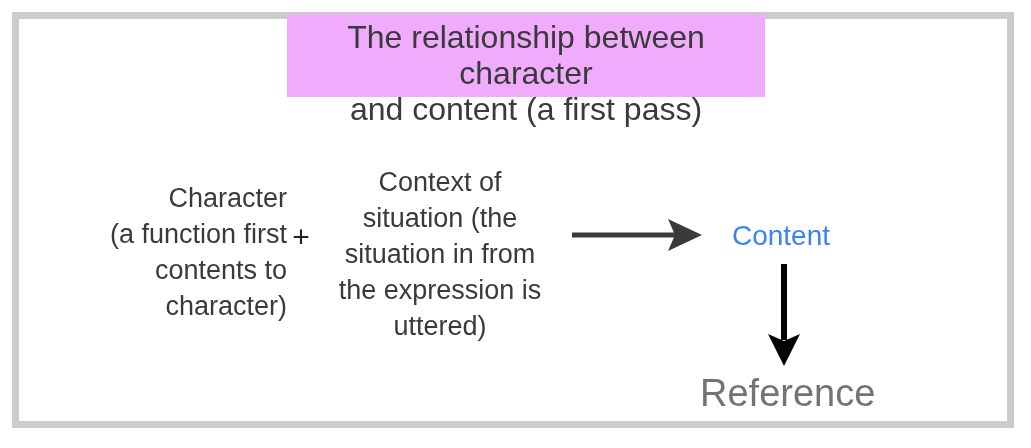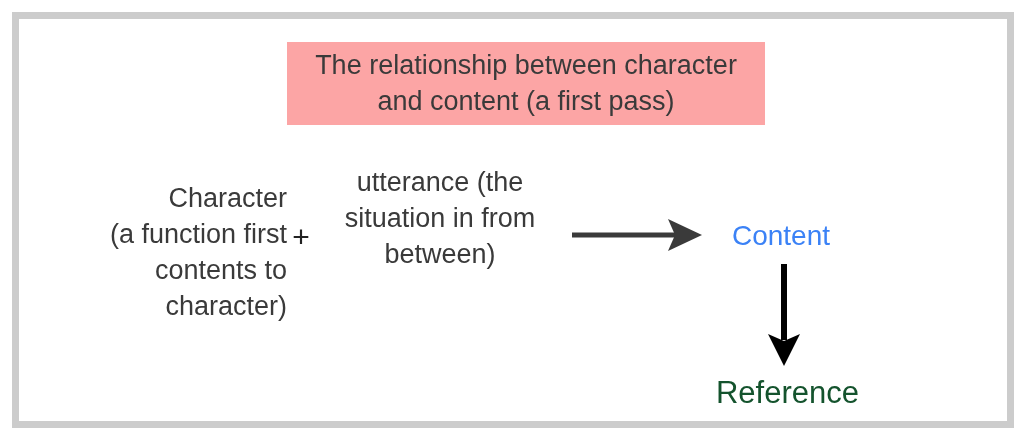--- a/index.html
+++ b/index.html
@@ -21,27 +21,27 @@
     top: 12px;
     width: 1002px;
     height: 416px;
     border: 7px solid #cccccc;
     box-sizing: border-box;
     background: #ffffff;
   }
   #title-box {
     position: absolute;
     left: 287px;
-    top: 42px;
+    top: 14px;
     width: 478px;
     height: 83px;
     box-sizing: border-box;
-    background: #fca5a5;
+    background: #f0abfc;
     color: #3a3a3a;
-    font-size: 27px;
+    font-size: 32px;
     line-height: 36px;
     text-align: center;
     padding-top: 5px;
   }
   .text-block {
     position: absolute;
     text-align: center;
     color: #3a3a3a;
     font-size: 27px;
     line-height: 36px;
@@ -68,22 +68,22 @@
     color: #3b82f6;
     font-size: 28px;
     line-height: 34px;
   }
   #reference-label {
     position: absolute;
     left: 700px;
     top: 376px;
     width: 175px;
     text-align: center;
-    color: #14532d;
-    font-size: 31px;
+    color: #737373;
+    font-size: 38px;
     line-height: 34px;
   }
   #arrow-layer {
     position: absolute;
     left: 0;
     top: 0;
     width: 1031px;
     height: 448px;
     pointer-events: none;
   }
@@ -102,23 +102,25 @@
   <div id="character-block" class="text-block">
     <div>Character</div>
     <div>(a function first</div>
     <div>contents to</div>
     <div>character)</div>
   </div>
 
   <div id="plus-sign">+</div>
 
   <div id="context-block" class="text-block">
-    <div>utterance (the</div>
+    <div>Context of</div>
+    <div>situation (the</div>
     <div>situation in from</div>
-    <div>between)</div>
+    <div>the expression is</div>
+    <div>uttered)</div>
   </div>
 
   <svg id="arrow-layer" width="1031" height="448" viewBox="0 0 1031 448" xmlns="http://www.w3.org/2000/svg">
     <g>
       <line x1="572" y1="235" x2="676" y2="235" stroke="#3a3a3a" stroke-width="5"></line>
       <polygon points="702,235 668,219 675,235 668,251" fill="#3a3a3a"></polygon>
     </g>
     <g>
       <line x1="784" y1="264" x2="784" y2="340" stroke="#000000" stroke-width="6"></line>
       <polygon points="784,366 768,334 784,341 800,334" fill="#000000"></polygon>

